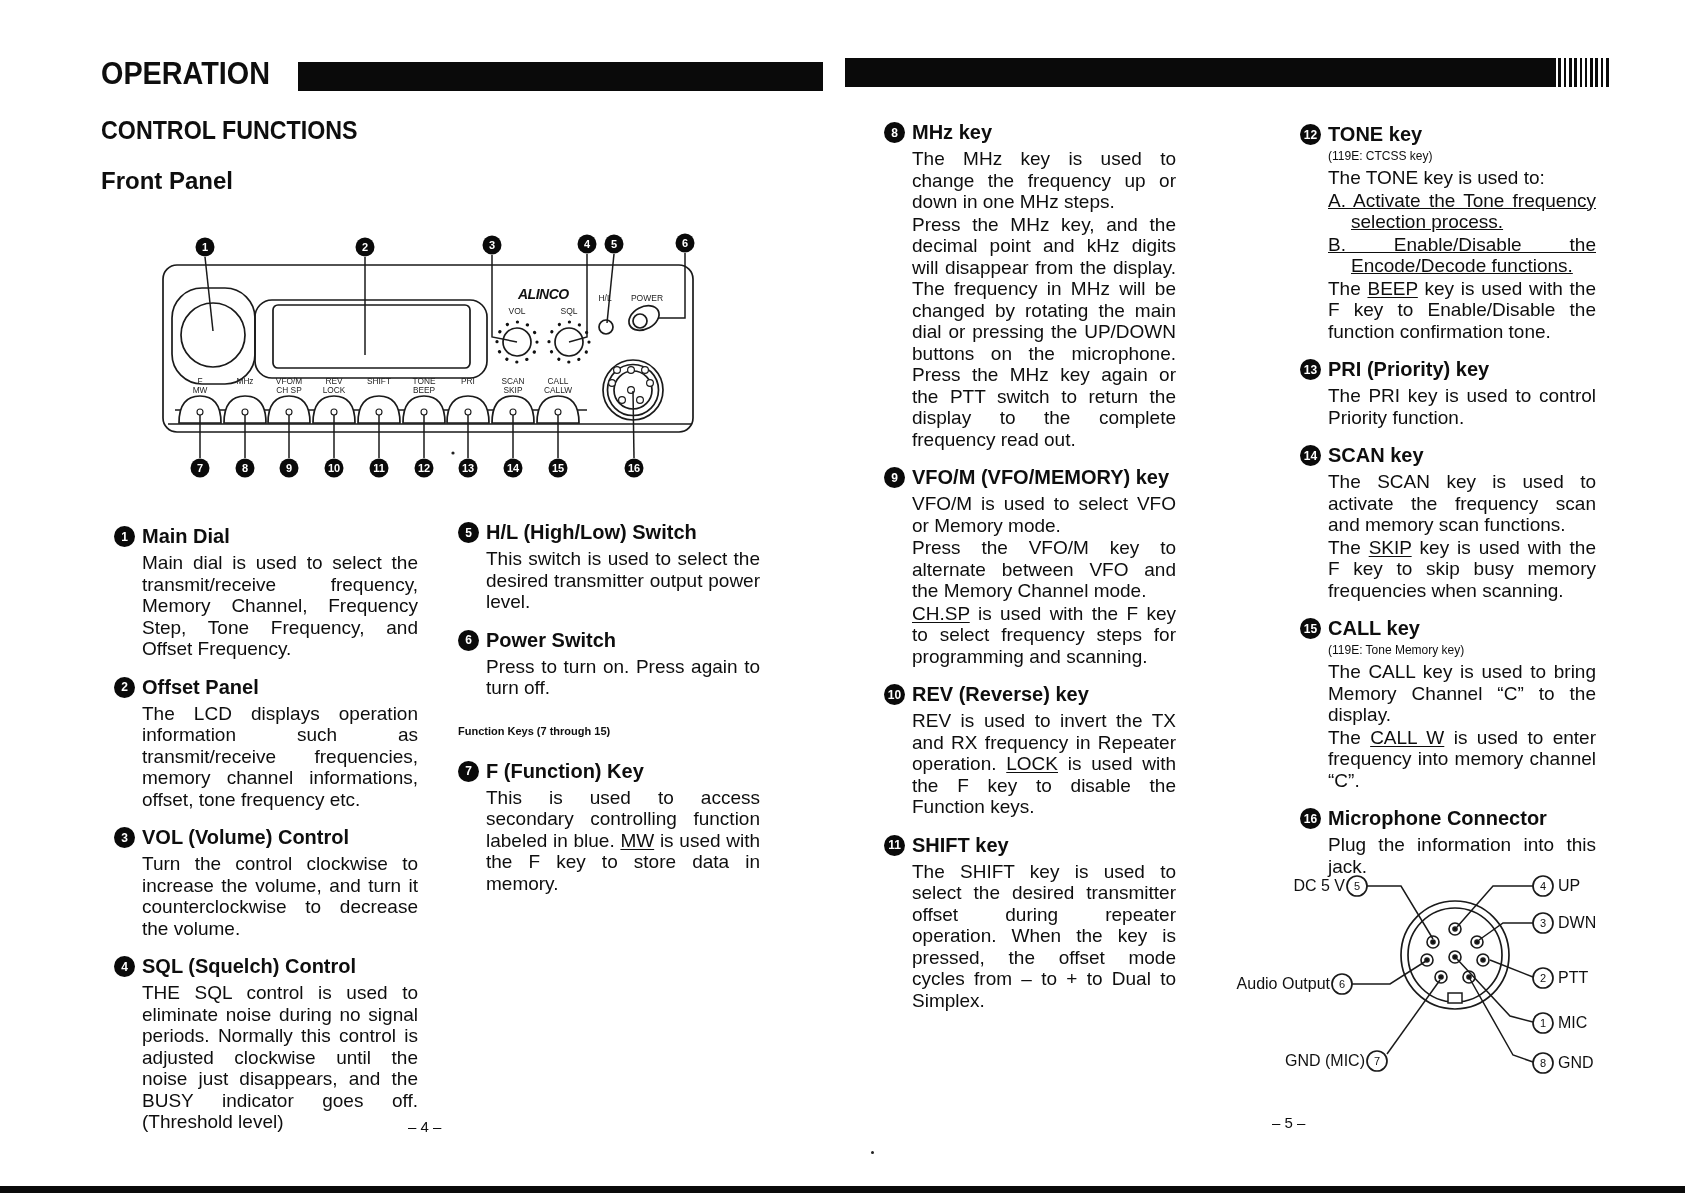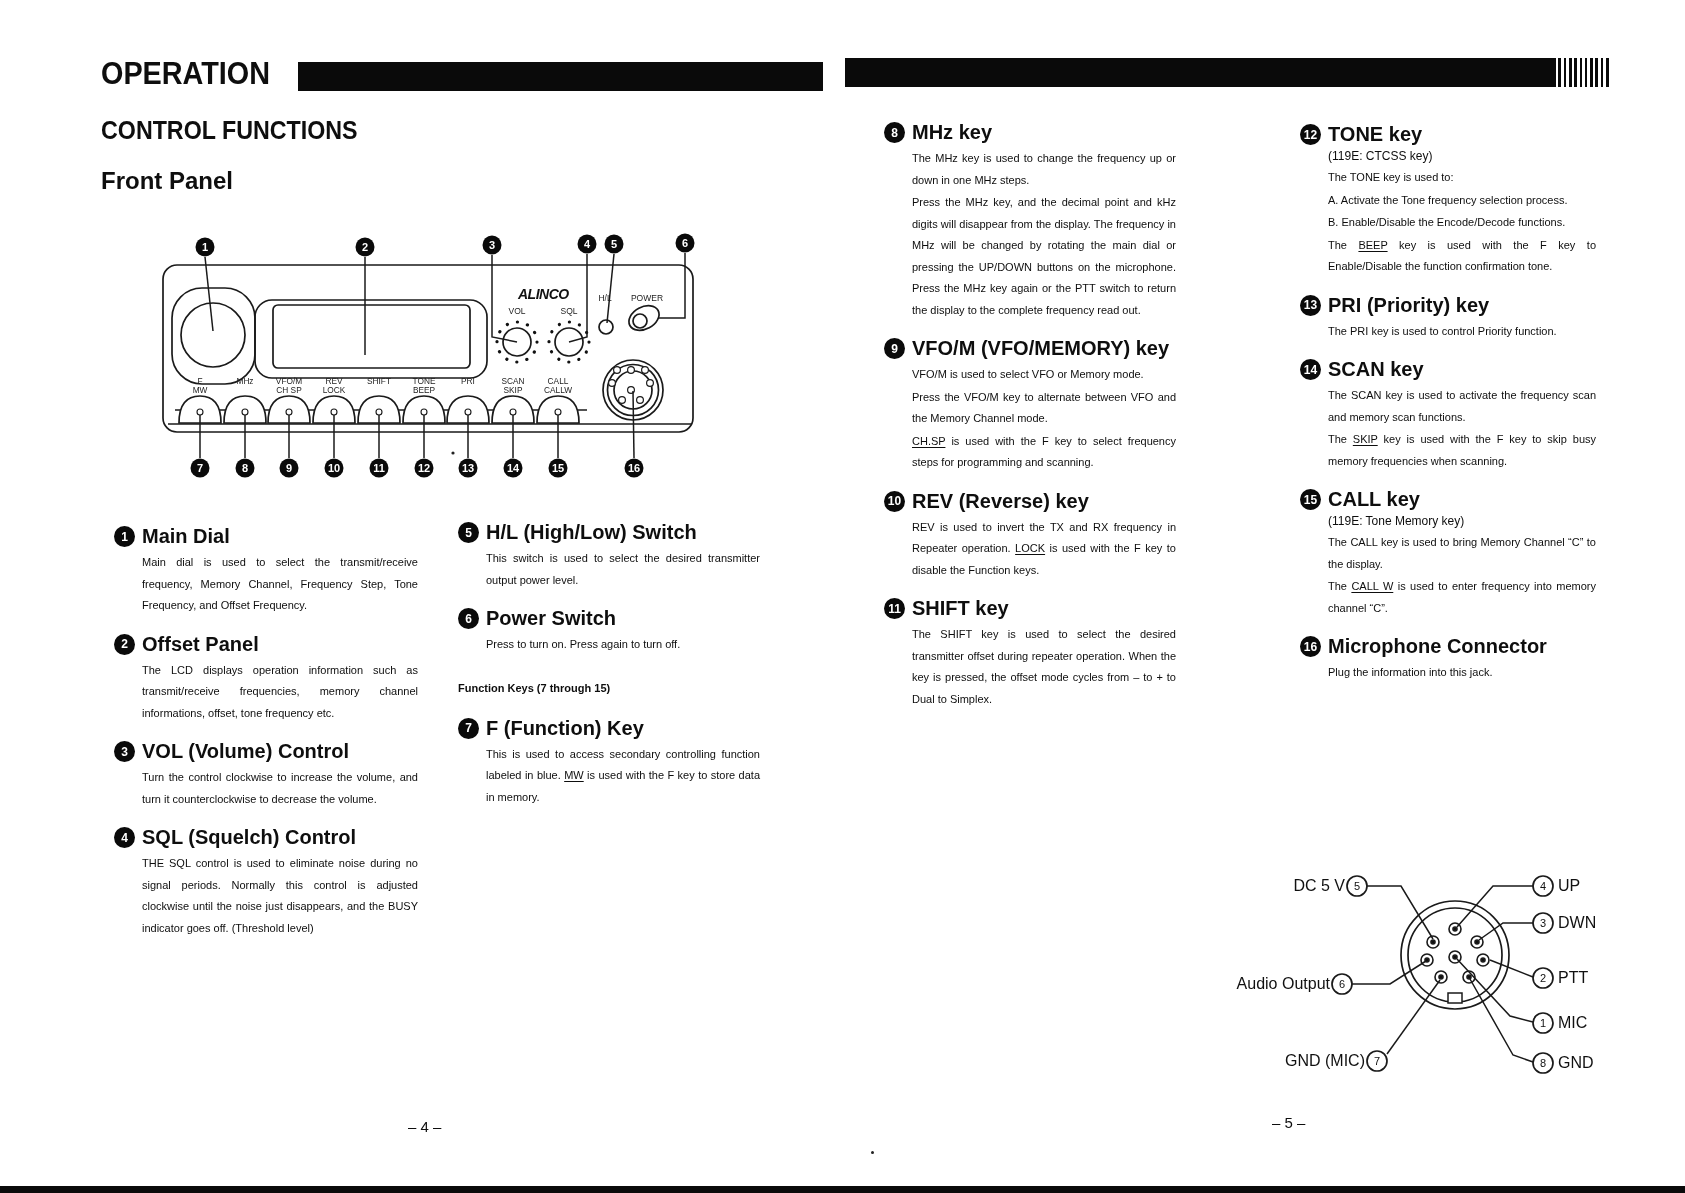--- a/index.html
+++ b/index.html
@@ -25,23 +25,23 @@
   #right-col-1{left:884px;top:120px;width:292px;}
   #right-col-2{left:1300px;top:122px;width:296px;}
   .section{margin-bottom:15px;}
   .sec-head{display:flex;align-items:flex-start;gap:7px;font-weight:bold;
             font-size:20px;line-height:24px;}
   .badge{flex:0 0 21px;width:21px;height:21px;border-radius:50%;background:#0a0a0a;
          color:#fff;font-size:12px;font-weight:bold;display:inline-flex;
          align-items:center;justify-content:center;margin-top:2px;}
   .sec-title{display:block;}
   .sec-sub{margin:3px 0 2px 28px;font-size:12px;}
-  .sec-body{margin:4px 0 0 28px;font-size:11px;line-height:21.5px;text-align:justify;}
+  .sec-body{margin:4px 0 0 28px;font-size:19px;line-height:21.5px;text-align:justify;}
   .sec-body p{margin:0 0 1px 0;}
-  .sec-body p.list{padding-left:23px;text-indent:-23px;}
+  .sec-body p.list{padding-left:23px;text-indent:-23px;text-decoration:underline;}
   .sec-body p.gap{margin-top:0;}
   .u{text-decoration:underline;text-underline-offset:2px;}
   .fn-note{margin:26px 0 22px 0;font-size:11px;font-weight:bold;}
   
   .page-num{font-size:15px;white-space:nowrap;}
   #page-num-left{left:408px;top:1118px;}
   #page-num-right{left:1272px;top:1114px;}
   .bottom-bar{left:0;top:1186px;width:1685px;height:7px;background:#0a0a0a;}
   .dot-artifact{width:3px;height:3px;border-radius:50%;background:#222;}
   

